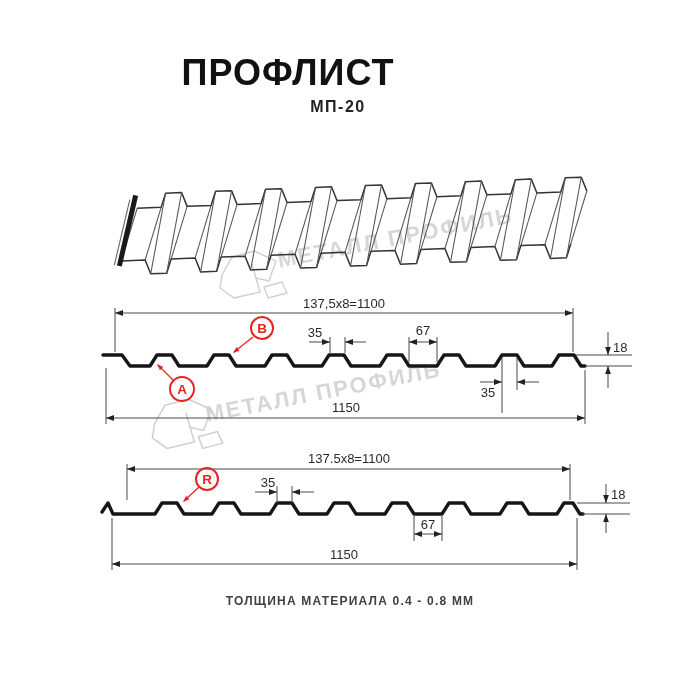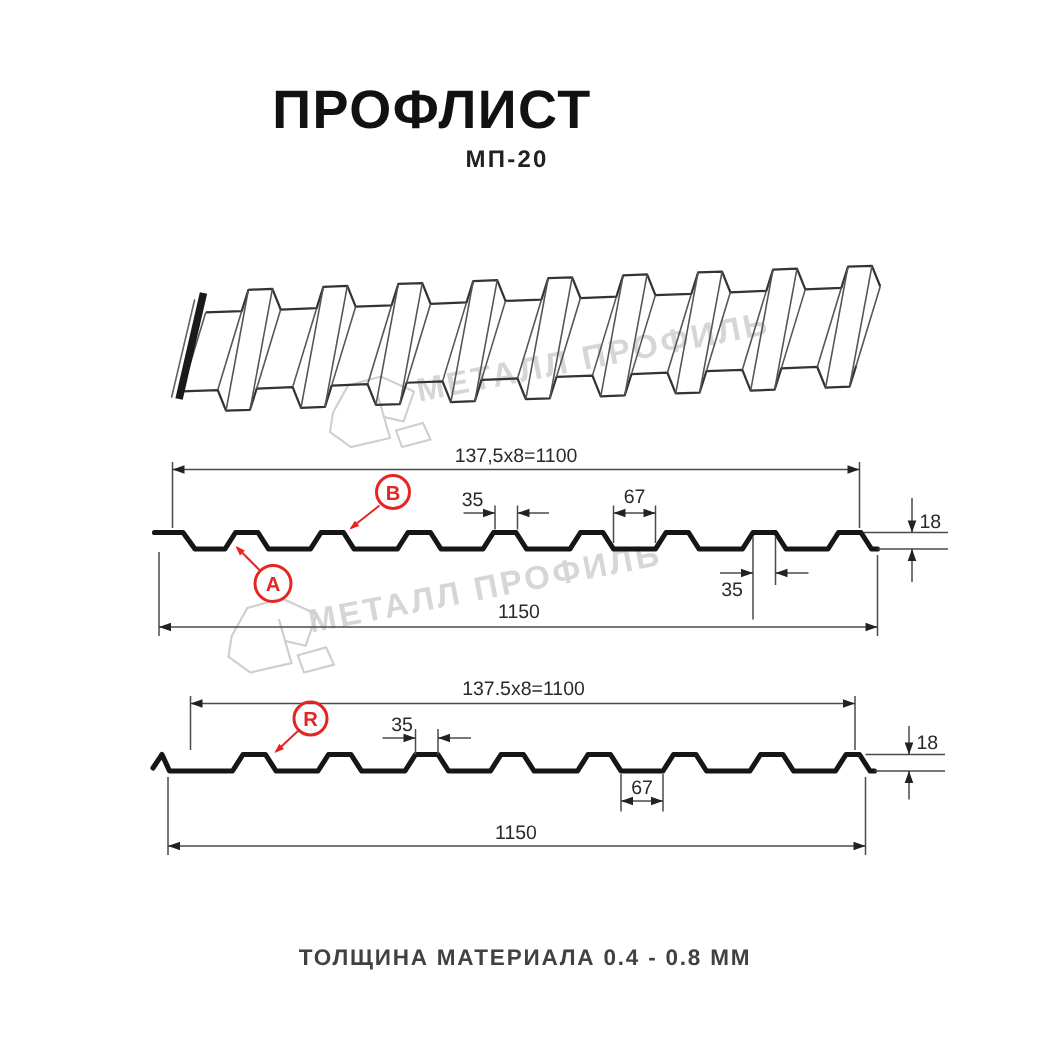--- a/index.html
+++ b/index.html
@@ -2,22 +2,22 @@
 <html><head>
 <meta charset="utf-8">
 <style>
   html,body{margin:0;padding:0;background:#fff;}
   .canvas{position:relative;width:700px;height:700px;background:#ffffff;overflow:hidden;
           font-family:"Liberation Sans",sans-serif;}
   .title{position:absolute;left:0;top:52px;width:576px;text-align:center;
          font-size:36px;font-weight:800;letter-spacing:1px;color:#111;}
   .subtitle{position:absolute;left:0;top:98px;width:676px;text-align:center;
          font-size:16px;font-weight:700;letter-spacing:1.5px;color:#222;}
-  .footer-note{position:absolute;left:0;top:630px;width:700px;text-align:center;
-         font-size:15px;font-weight:700;letter-spacing:1.2px;color:#414141;}
+  .footer-note{position:absolute;left:0;top:594px;width:700px;text-align:center;
+         font-size:12px;font-weight:700;letter-spacing:1.2px;color:#414141;}
   .wm{position:absolute;font-size:22px;font-weight:800;letter-spacing:2px;
       color:rgba(120,120,120,0.30);white-space:nowrap;transform-origin:left center;
       transform:rotate(-11deg);}
   .wm1{left:278px;top:248px;}
   .wm2{left:206px;top:402px;}
   svg.draw{position:absolute;left:0;top:0;}
   .dimtxt{font-family:"Liberation Sans",sans-serif;font-size:13px;fill:#2a2a2a;}
   .marktxt{font-family:"Liberation Sans",sans-serif;font-size:13.5px;font-weight:bold;}
 </style>
 </head>

